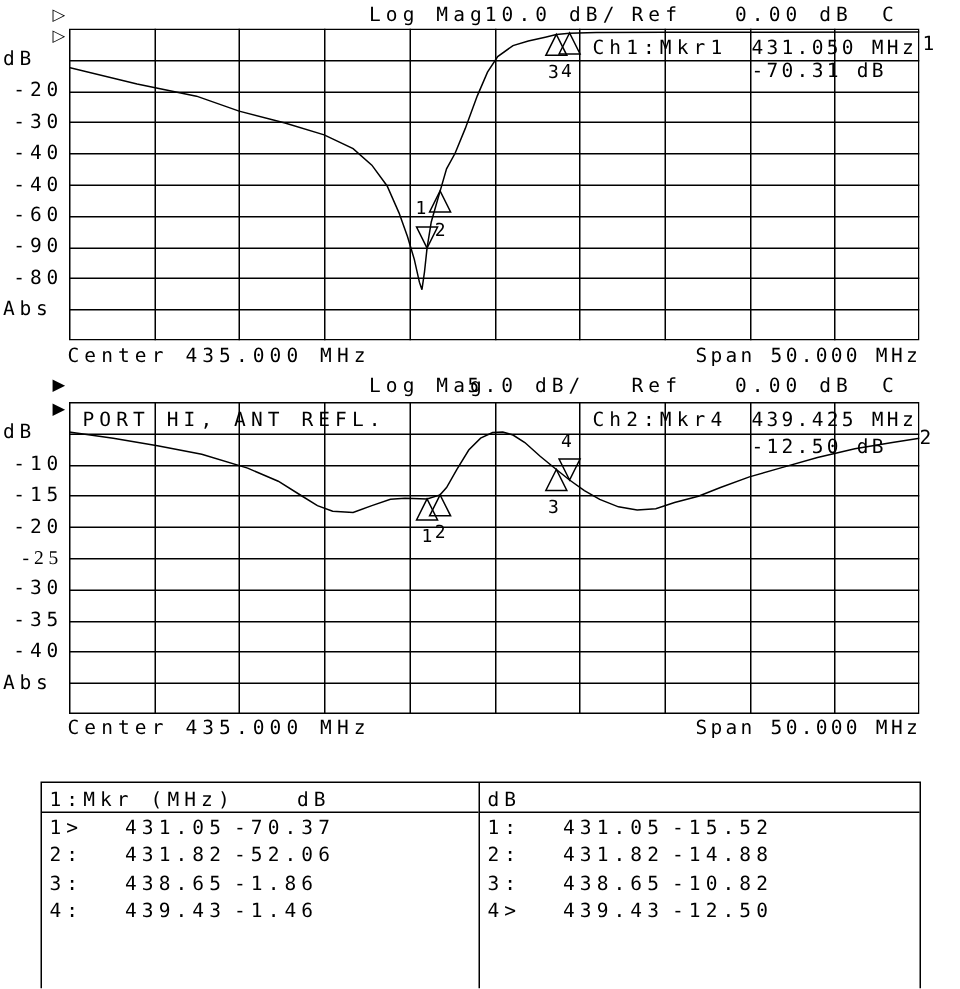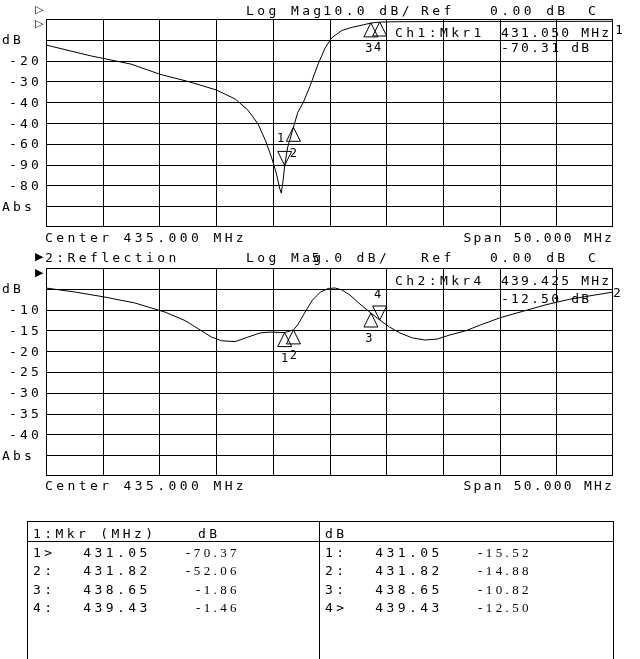--- a/index.html
+++ b/index.html
@@ -17,21 +17,21 @@
   .mkr-panel{position:absolute;top:0;height:100%;box-sizing:border-box;}
   .mkr-panel.divider{border-right:1px solid #000;}
   .mkr-head{display:flex;height:20px;box-sizing:border-box;padding:4px 0 0 5px;
             border-bottom:1px solid #000;font-size:13px;letter-spacing:3.4px;white-space:pre;}
   .mkr-head .h1{display:inline-block;width:165px;}
   .mkr-rows{padding-top:3px;}
   .mkr-row{display:flex;height:18.4px;line-height:15px;padding-left:5px;
            font-size:13px;letter-spacing:3.4px;white-space:pre;}
   .mkr-row .c1{width:45px;}
   .mkr-row .c2{width:78px;text-align:center;}
-  .mkr-row .c3{width:84px;text-align:right;font-family:Liberation Serif, serif;}
+  .mkr-row .c3{width:84px;text-align:left;}
 </style>
 </head>
 <body>
 
 <div class="screen">
 
   <span class="tri" style="left:35px;top:4px;">▷</span>
   <span class="t" style="left:246px;top:4px;">Log Mag</span>
   <span class="t rightalign" style="left:321px;top:4px;width:92px;">10.0 dB/</span>
   <span class="t" style="left:421px;top:4px;">Ref</span>
@@ -82,33 +82,32 @@
 
   <span class="t" style="left:395px;top:26px;">Ch1:Mkr1</span>
   <span class="t tight" style="left:501px;top:26px;">431.050 MHz</span>
   <span class="t tight" style="left:501px;top:41px;">-70.31 dB</span>
   <span class="t" style="left:615px;top:23px;letter-spacing:0;">1</span>
 
   <span class="t" style="left:45px;top:231px;">Center 435.000 MHz</span>
   <span class="t tight" style="right:26px;top:231px;">Span 50.000 MHz</span>
 
   <span class="tri" style="left:35px;top:251px;">▶</span>
-  <span class="t" style="left:45px;top:251px;">2:Reflection</span>
   <span class="t" style="left:246px;top:251px;">Log Mag</span>
   <span class="t rightalign" style="left:305px;top:251px;width:92px;text-align:center;">5.0 dB/</span>
   <span class="t" style="left:421px;top:251px;">Ref</span>
   <span class="t" style="left:490px;top:251px;">0.00 dB</span>
   <span class="t" style="left:588px;top:251px;">C</span>
   <span class="tri" style="left:35px;top:267px;">▶</span>
 
   <span class="ylab lft" style="top:282px;">dB</span>
   <span class="ylab" style="top:303px;">-10</span>
   <span class="ylab" style="top:324px;">-15</span>
   <span class="ylab" style="top:345px;">-20</span>
-  <span class="ylab" style="top:365px;">-25</span>
+  <span class="ylab" style="top:365px;font-family:Liberation Serif, serif;">-25</span>
   <span class="ylab" style="top:386px;">-30</span>
   <span class="ylab" style="top:407px;">-35</span>
   <span class="ylab" style="top:428px;">-40</span>
   <span class="ylab lft" style="top:449px;">Abs</span>
 
   <svg id="plot-1" class="plot" style="left:46px;top:268px;" width="567" height="208">
       <line x1="57.5" y1="0" x2="57.5" y2="208" stroke="#000" stroke-width="1"></line>
       <line x1="113.5" y1="0" x2="113.5" y2="208" stroke="#000" stroke-width="1"></line>
       <line x1="170.5" y1="0" x2="170.5" y2="208" stroke="#000" stroke-width="1"></line>
       <line x1="227.5" y1="0" x2="227.5" y2="208" stroke="#000" stroke-width="1"></line>
@@ -131,20 +130,21 @@
       <polygon points="238.7,64.6 231.7,78.6 245.7,78.6" fill="none" stroke="#000" stroke-width="1"></polygon>
       <text x="238.7" y="93.6" text-anchor="middle" fill="#000" font-size="12" font-family="&quot;DejaVu Sans Mono&quot;,monospace">1</text>
       <polygon points="247.4,61.9 240.4,75.9 254.4,75.9" fill="none" stroke="#000" stroke-width="1"></polygon>
       <text x="247.4" y="90.9" text-anchor="middle" fill="#000" font-size="12" font-family="&quot;DejaVu Sans Mono&quot;,monospace">2</text>
       <polygon points="324.9,45.0 317.9,59.0 331.9,59.0" fill="none" stroke="#000" stroke-width="1"></polygon>
       <text x="322.9" y="74.0" text-anchor="middle" fill="#000" font-size="12" font-family="&quot;DejaVu Sans Mono&quot;,monospace">3</text>
       <polygon points="333.7,52.0 326.7,38.0 340.7,38.0" fill="none" stroke="#000" stroke-width="1"></polygon>
       <text x="331.7" y="30.0" text-anchor="middle" fill="#000" font-size="12" font-family="&quot;DejaVu Sans Mono&quot;,monospace">4</text>
     </svg>
 
+  <span class="t" style="left:55px;top:274px;">PORT HI, ANT REFL.</span>
   <span class="t" style="left:395px;top:274px;">Ch2:Mkr4</span>
   <span class="t tight" style="left:501px;top:274px;">439.425 MHz</span>
   <span class="t tight" style="left:501px;top:292px;">-12.50 dB</span>
   <span class="t" style="left:613px;top:286px;letter-spacing:0;">2</span>
 
   <span class="t" style="left:45px;top:479px;">Center 435.000 MHz</span>
   <span class="t tight" style="right:26px;top:479px;">Span 50.000 MHz</span>
 
   <div class="mkr-table">
     <div class="mkr-panel divider" style="left:0;width:292px;">

